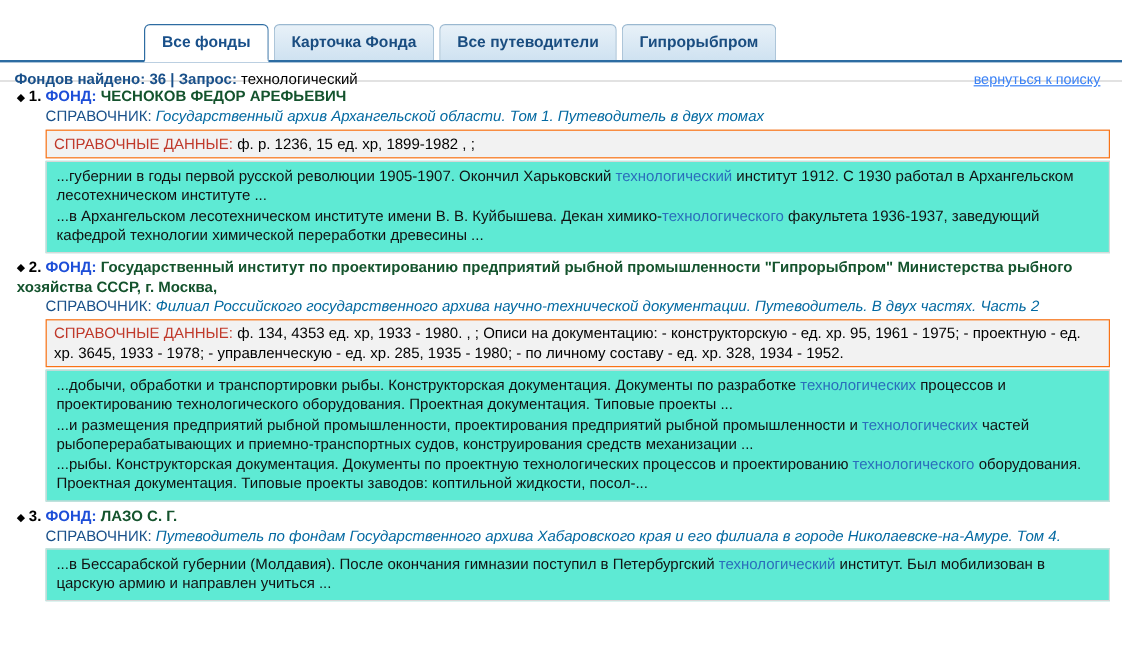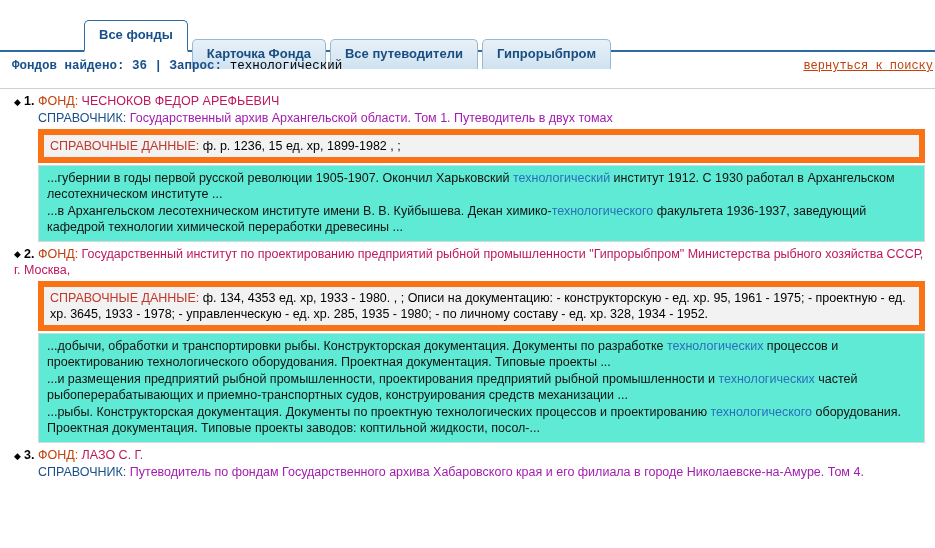--- a/index.html
+++ b/index.html
@@ -21,77 +21,76 @@
     height: 548px;
     box-sizing: border-box;
   }
 
   
   .tabbar {
     position: relative;
     height: 52px;
     border-bottom: 2px solid #2d6ca2;
     box-sizing: border-box;
-    padding-left: 84px;
+    padding-left: 120px;
     display: flex;
     align-items: flex-end;
     gap: 4px;
   }
   .tab {
     display: inline-block;
     padding: 6px 14px 7px 14px;
     border: 1px solid #9ab8d0;
     border-bottom: none;
     border-radius: 5px 5px 0 0;
     background: linear-gradient(to bottom, #e8f1f8 0%, #cfe2f1 100%);
     color: #1a4d80;
     font-weight: bold;
     font-size: 13px;
     line-height: 16px;
     cursor: pointer;
     position: relative;
-    top: 19px;
+    top: 0;
   }
   .tab.active {
     background: #ffffff;
     border: 1px solid #2d6ca2;
     border-bottom: 2px solid #ffffff;
     color: #19508a;
     top: 2px;
     z-index: 3;
   }
 
   
   .infobar {
     position: relative;
-    height: 37px;
+    height: 16px;
     line-height: 24px;
     padding: 2px 10px 0 12px;
     font-size: 12.5px;
     border-bottom: 1px solid #cfcfcf;
     box-sizing: border-box;
-    font-family: Liberation Mono, monospace;
   }
   .infobar .lbl {
     color: #19508a;
     font-weight: bold;
   }
   .infobar .val {
     color: #000;
     font-weight: normal;
   }
   .infobar .sep {
     color: #19508a;
     font-weight: bold;
   }
   .back-link {
     position: absolute;
-    right: 2px;
+    right: 18px;
     top: 2px;
-    color: #c2410c;
+    color: #3b82f6;
     text-decoration: underline;
     font-size: 12px;
     cursor: pointer;
   }
 
   
   .pager {
     text-align: center;
     padding: 6px 0 4px 0;
     font-size: 12.5px;
@@ -129,45 +128,46 @@
     width: 10px;
     color: #000;
     font-size: 9px;
     vertical-align: middle;
   }
   .rec-num {
     font-weight: bold;
     color: #000;
   }
   .rec-fond-label {
-    font-weight: normal;
-    color: #c2410c;
+    font-weight: bold;
+    color: #1d4ed8;
   }
   .rec-fond-name {
-    color: #be185d;
+    color: #14532d;
     text-decoration: none;
-    font-weight: normal;
+    font-weight: bold;
     cursor: pointer;
   }
   .rec-guide {
     padding-left: 26px;
     line-height: 16px;
     font-size: 12.5px;
   }
   .rec-guide .g-label {
     color: #19508a;
     margin-top: 36px;
   }
   .rec-guide .g-text {
-    color: #a21caf;
+    color: #0369a1;
+    font-style: italic;
   }
   .rec-ref {
     margin: 3px 0 0 26px;
     background: #f2f2f2;
-    border: 6px solid #f97316;
+    border: 1px solid #f97316;
     padding: 3px 6px 3px 6px;
     font-size: 12.5px;
     line-height: 16px;
   }
   .rec-ref .r-label {
     color: #c0392b;
     font-weight: normal;
   }
   .rec-snips {
     margin: 2px 0 0 26px;
@@ -228,20 +228,24 @@
         <div class="snip"><span>...в Архангельском лесотехническом институте имени В. В. Куйбышева. Декан химико-</span><span class="hl">технологического</span><span> факультета 1936-1937, заведующий кафедрой технологии химической переработки древесины ...</span></div>
       </div>
     </div>
 
     <div class="record">
       <div class="rec-head">
         <span class="bullet">◆</span><span class="rec-num">2.</span>
         <span class="rec-fond-label">ФОНД:</span>
         <span class="rec-fond-name">Государственный институт по проектированию предприятий рыбной промышленности "Гипрорыбпром" Министерства рыбного хозяйства СССР, г. Москва,</span>
       </div>
+      <div class="rec-guide">
+        <span class="g-label">СПРАВОЧНИК:</span>
+        <span class="g-text">Филиал Российского государственного архива научно-технической документации. Путеводитель. В двух частях. Часть 2</span>
+      </div>
       <div class="rec-ref">
         <span class="r-label">СПРАВОЧНЫЕ ДАННЫЕ:</span>
         <span>ф. 134, 4353 ед. хр, 1933 - 1980. , ; Описи на документацию: - конструкторскую - ед. хр. 95, 1961 - 1975; - проектную - ед. хр. 3645, 1933 - 1978; - управленческую - ед. хр. 285, 1935 - 1980; - по личному составу - ед. хр. 328, 1934 - 1952.</span>
       </div>
       <div class="rec-snips">
         <div class="snip"><span>...добычи, обработки и транспортировки рыбы. Конструкторская документация. Документы по разработке </span><span class="hl">технологических</span><span> процессов и проектированию технологического оборудования. Проектная документация. Типовые проекты ...</span></div>
         <div class="snip"><span>...и размещения предприятий рыбной промышленности, проектирования предприятий рыбной промышленности и </span><span class="hl">технологических</span><span> частей рыбоперерабатывающих и приемно-транспортных судов, конструирования средств механизации ...</span></div>
         <div class="snip"><span>...рыбы. Конструкторская документация. Документы по проектную технологических процессов и проектированию </span><span class="hl">технологического</span><span> оборудования. Проектная документация. Типовые проекты заводов: коптильной жидкости, посол-...</span></div>
       </div>
     </div>
@@ -249,16 +253,19 @@
     <div class="record">
       <div class="rec-head">
         <span class="bullet">◆</span><span class="rec-num">3.</span>
         <span class="rec-fond-label">ФОНД:</span>
         <span class="rec-fond-name">ЛАЗО С. Г.</span>
       </div>
       <div class="rec-guide">
         <span class="g-label">СПРАВОЧНИК:</span>
         <span class="g-text">Путеводитель по фондам Государственного архива Хабаровского края и его филиала в городе Николаевске-на-Амуре. Том 4.</span>
       </div>
+      <div class="rec-snips">
+        <div class="snip"><span>...в Бессарабской губернии (Молдавия). После окончания гимназии поступил в Петербургский </span><span class="hl">технологический</span><span> институт. Был мобилизован в царскую армию и направлен учиться ...</span></div>
+      </div>
     </div>
 
   </div>
 </div>
 
 </body></html>

